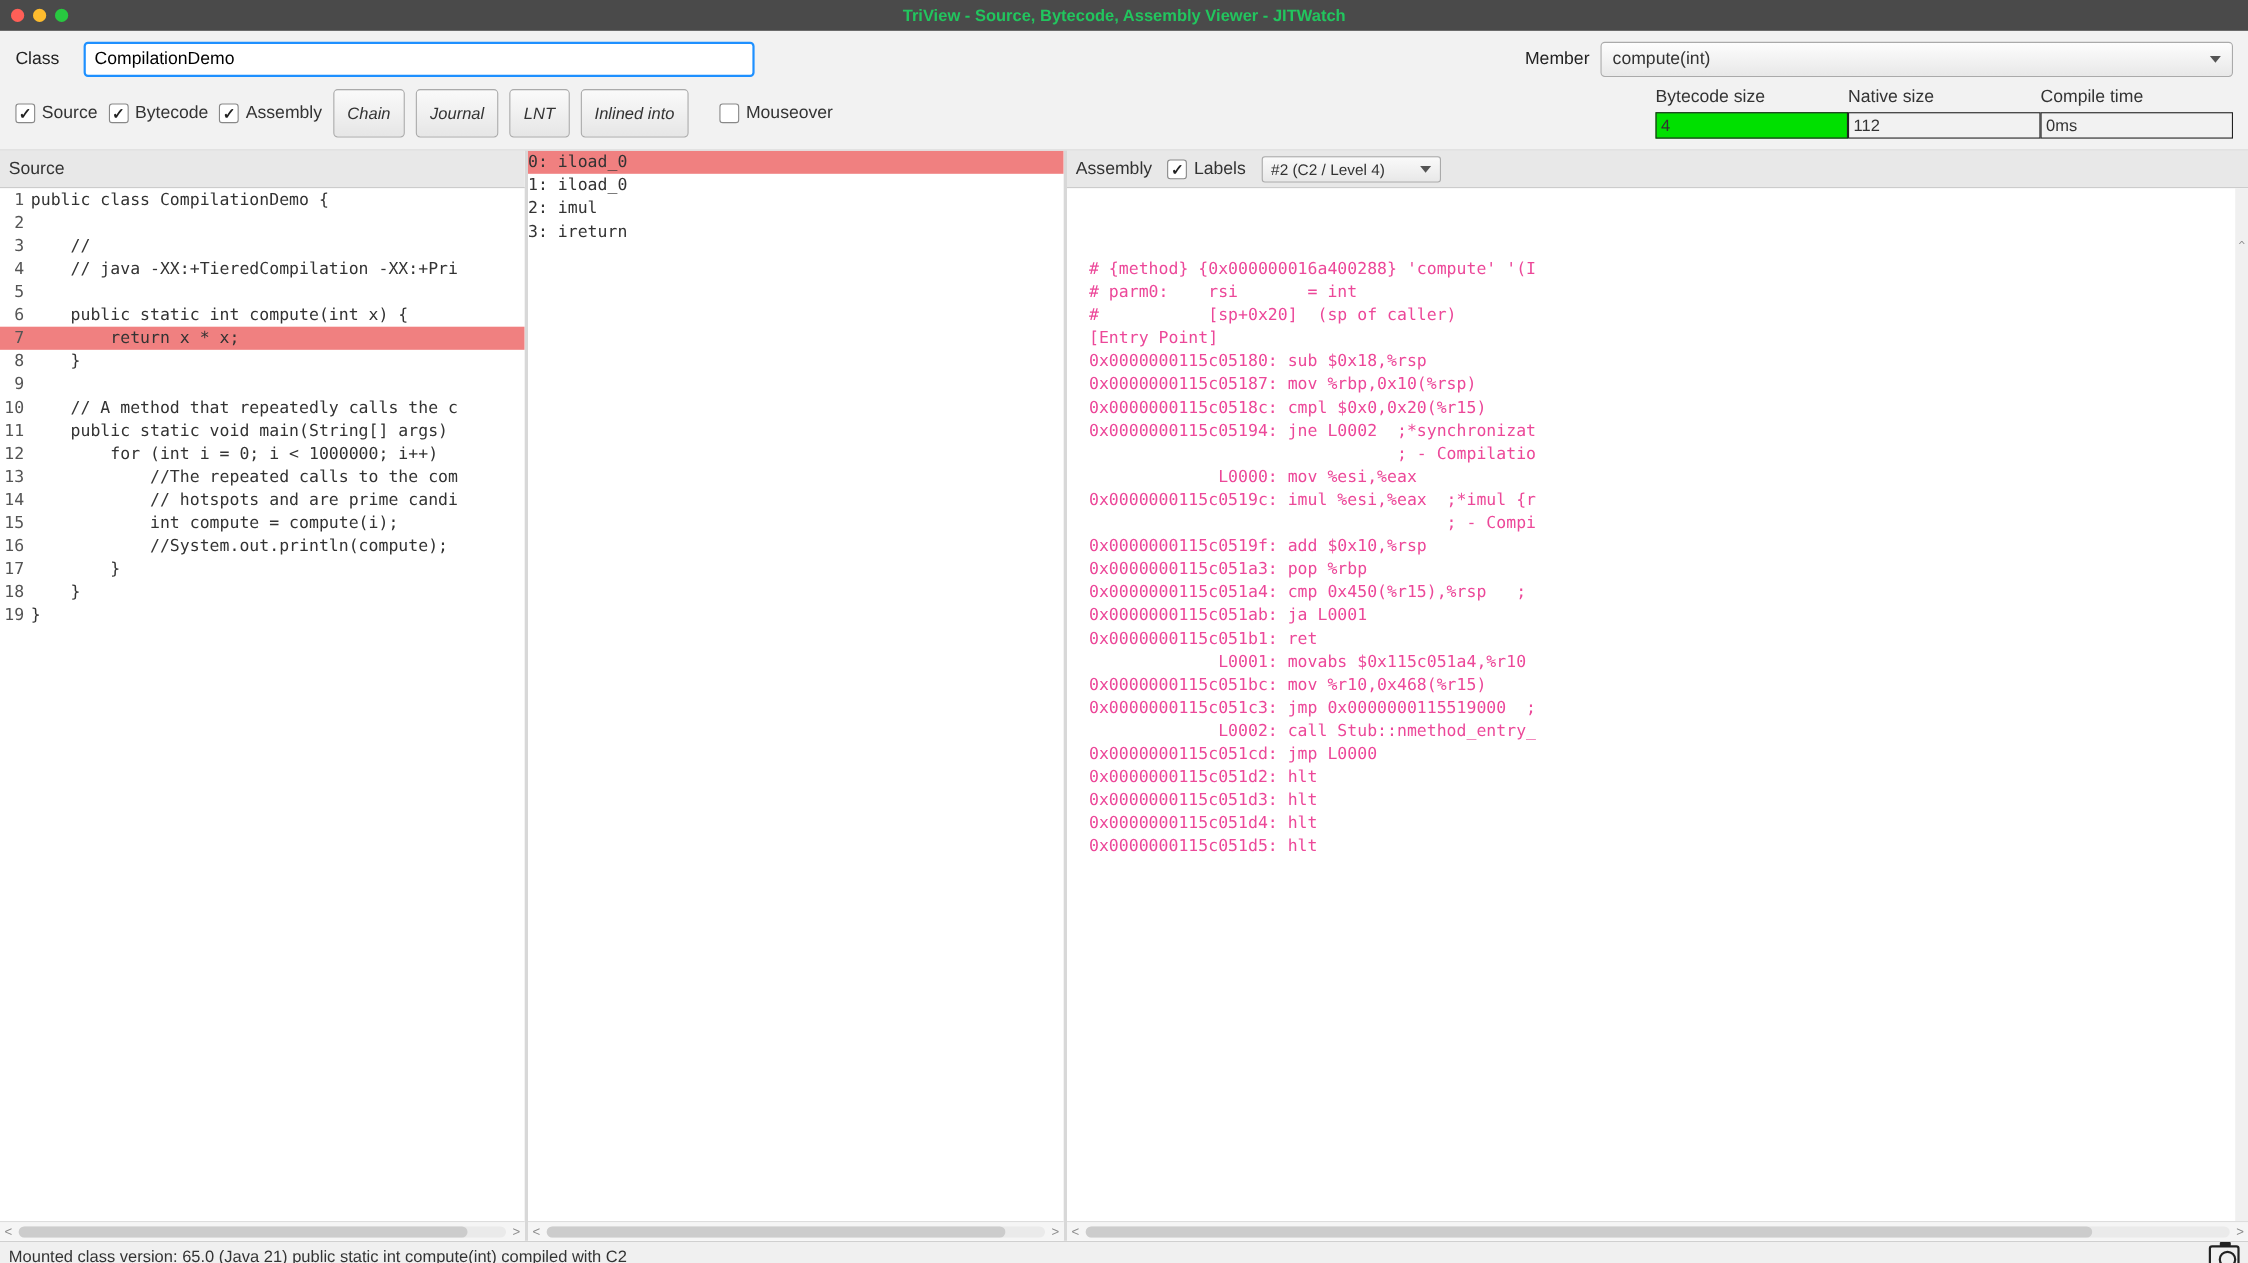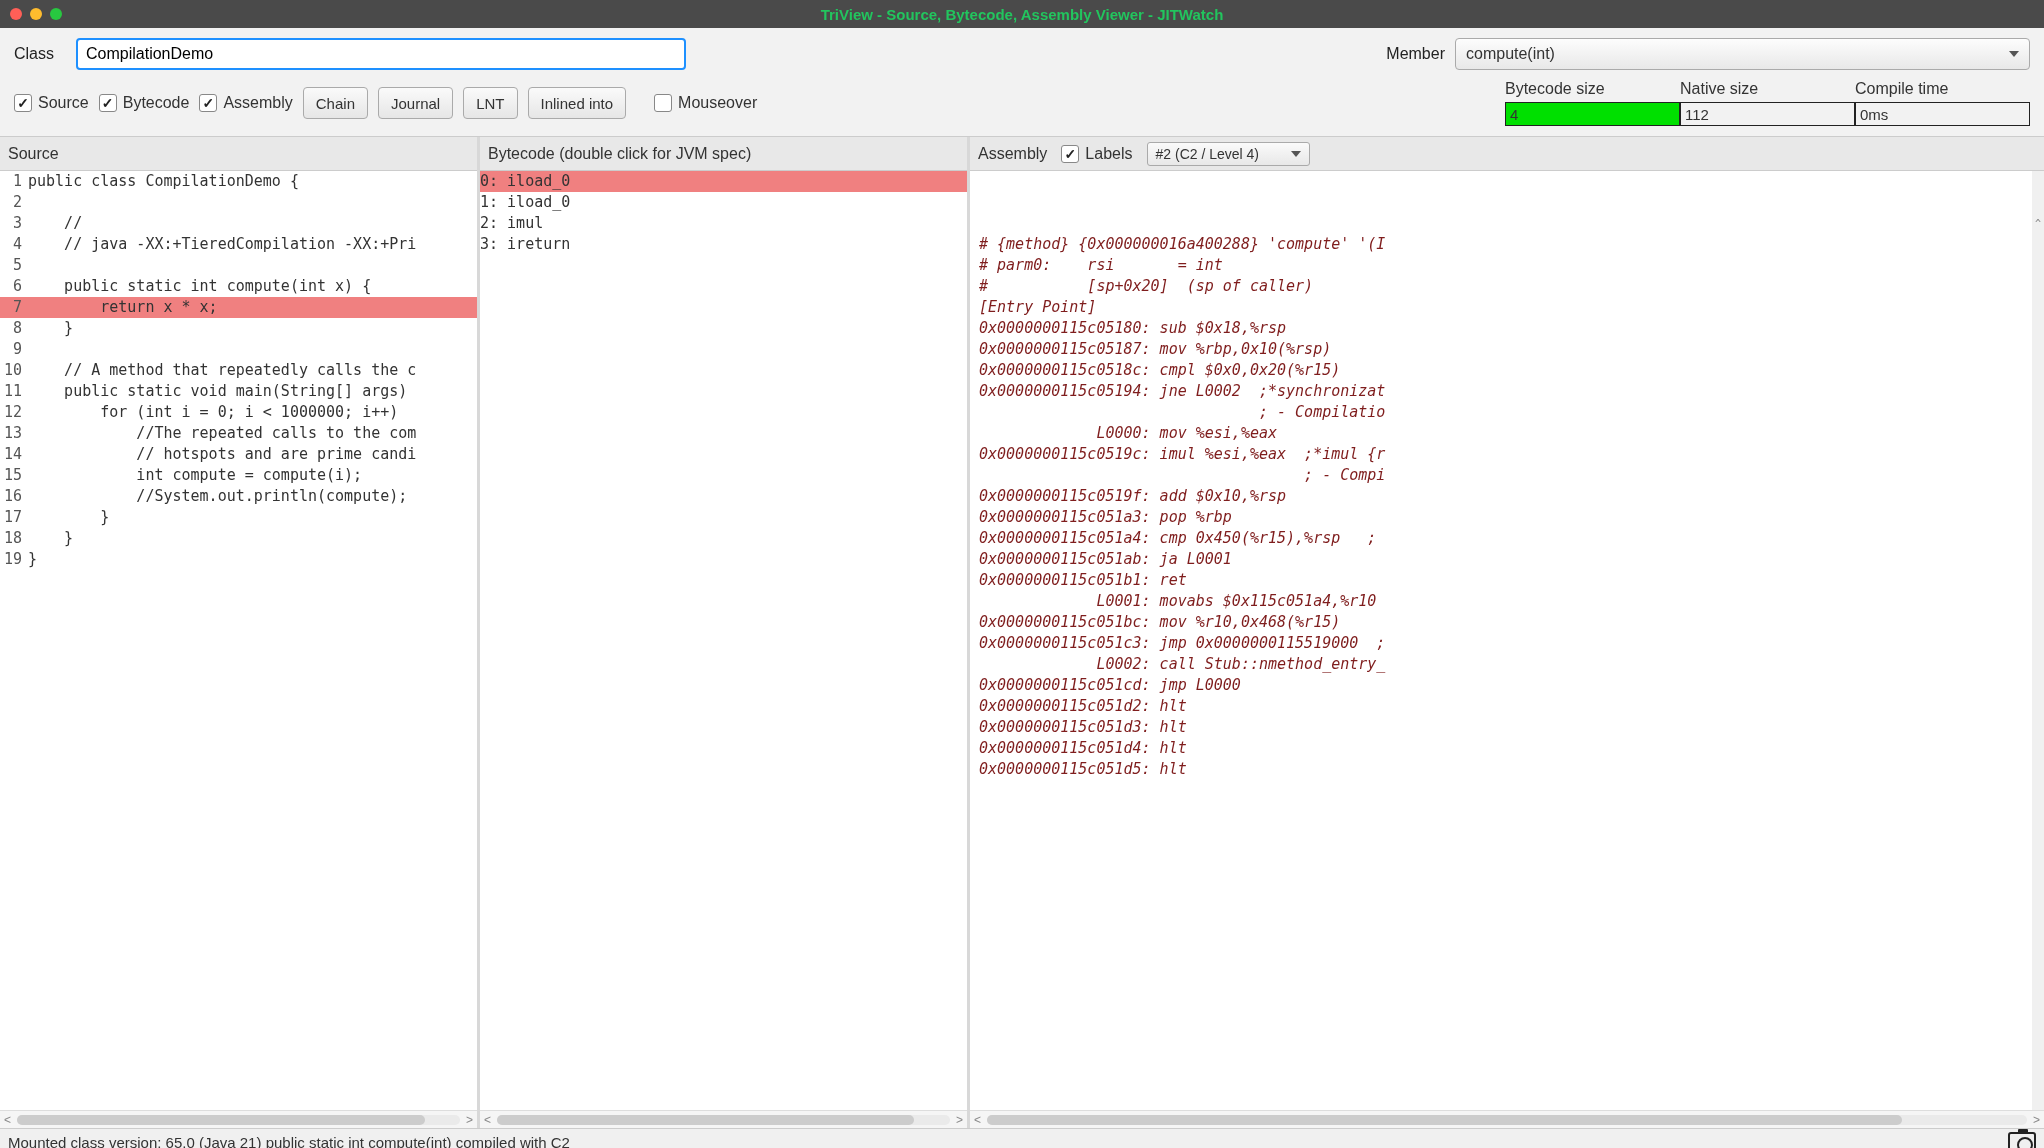--- a/index.html
+++ b/index.html
@@ -80,27 +80,27 @@
   width: 18px; height: 18px;
   border: 1px solid #888;
   border-radius: 3px;
   background: #fff;
   display: flex; align-items: center; justify-content: center;
 }
 .checkbox.checked::after {
   content: "✓"; font-size: 14px; color: #222; font-weight: bold;
 }
 .btn {
-  height: 32px;
+  height: 44px;
   padding: 0 12px;
   border: 1px solid #aaa;
   border-radius: 4px;
   background: linear-gradient(#fafafa,#e6e6e6);
   font-size: 15px;
-  display: flex; align-items: center;
+  display: flex; align-items: center; font-style: italic;
 }
 .stats { margin-left: auto; display: flex; }
 .stat { display: flex; flex-direction: column; gap: 4px; }
 .stat-label { font-size: 16px; }
 .stat-box {
   width: 175px; height: 24px;
   border: 1px solid #222;
   padding: 0 4px;
   font-size: 15px;
   display: flex; align-items: center;
@@ -154,21 +154,21 @@
 .code-line { display: flex; }
 .gutter {
   width: 28px;
   text-align: right;
   padding-right: 6px;
   color: #555;
   flex-shrink: 0;
 }
 .code-text { flex: 1; overflow: hidden; }
 .highlight { background: #f08080; }
-.asm-line { padding-left: 9px; color: #7f1d1d; overflow: hidden; font-style: italic; }
+.asm-line { padding-left: 20px; color: #ec4899; overflow: hidden; }
 .hscroll {
   height: 18px;
   border-top: 1px solid #ddd;
   background: #f5f5f5;
   display: flex;
   align-items: center;
   padding: 0 4px;
   font-size: 12px;
   color: #888;
   justify-content: space-between;
@@ -305,23 +305,20 @@
     <div class="hscroll">
       <span>&lt;</span>
         <div class="hscroll-track">
           <div class="hscroll-thumb" style="width:92%"></div>
         </div>
         <span>&gt;</span>
     </div>
   </div>
 
   <div class="panel panel-bytecode">
-    <div class="panel-header">
-      <span>Bytecode (double click for JVM spec)</span>
-    </div>
     <div class="code-area" id="bytecode-code"><div class="code-line highlight"><div class="code-text">0: iload_0</div></div><div class="code-line"><div class="code-text">1: iload_0</div></div><div class="code-line"><div class="code-text">2: imul</div></div><div class="code-line"><div class="code-text">3: ireturn</div></div></div>
     <div class="hscroll">
       <span>&lt;</span>
         <div class="hscroll-track">
           <div class="hscroll-thumb" style="width:92%"></div>
         </div>
         <span>&gt;</span>
     </div>
   </div>
 

